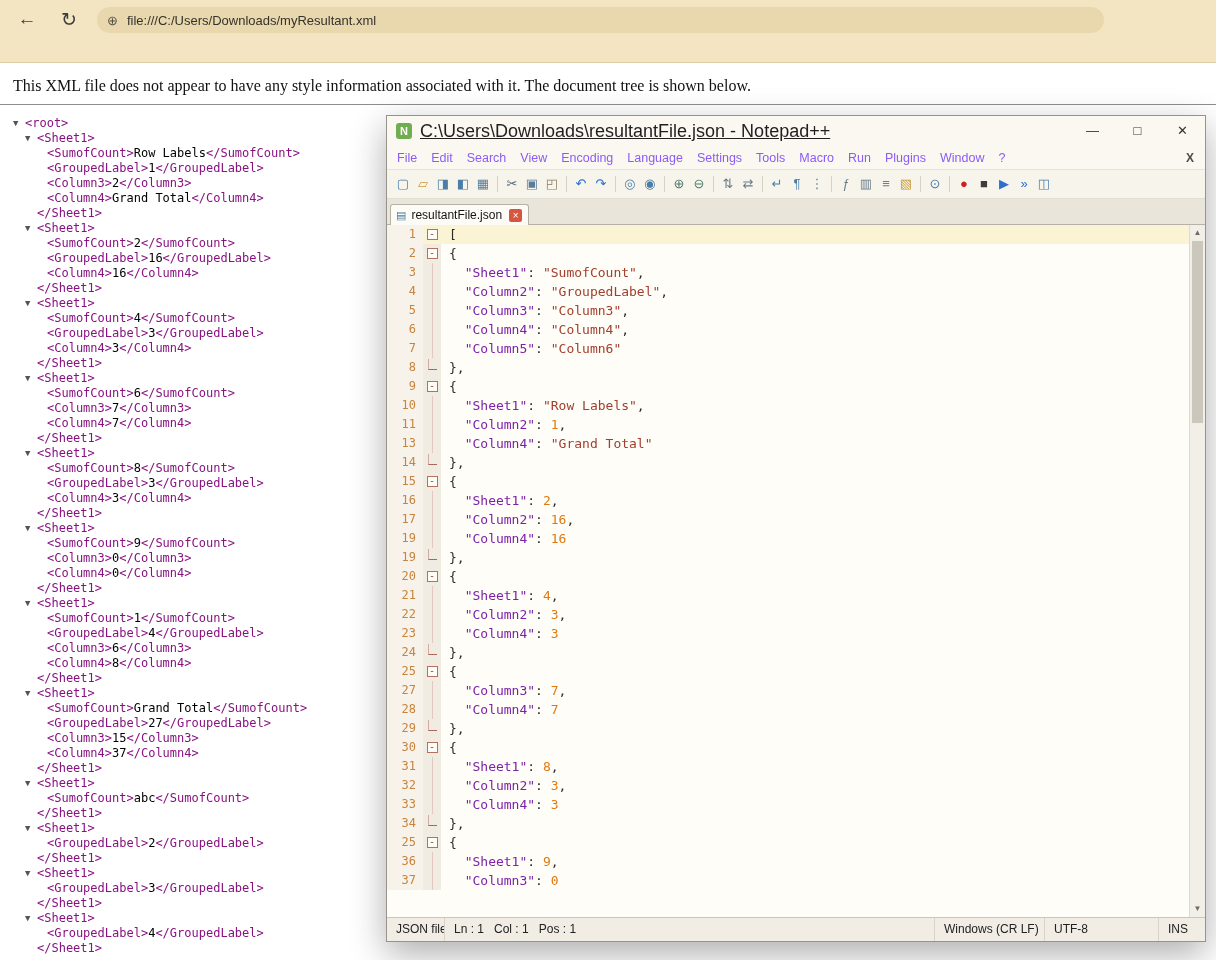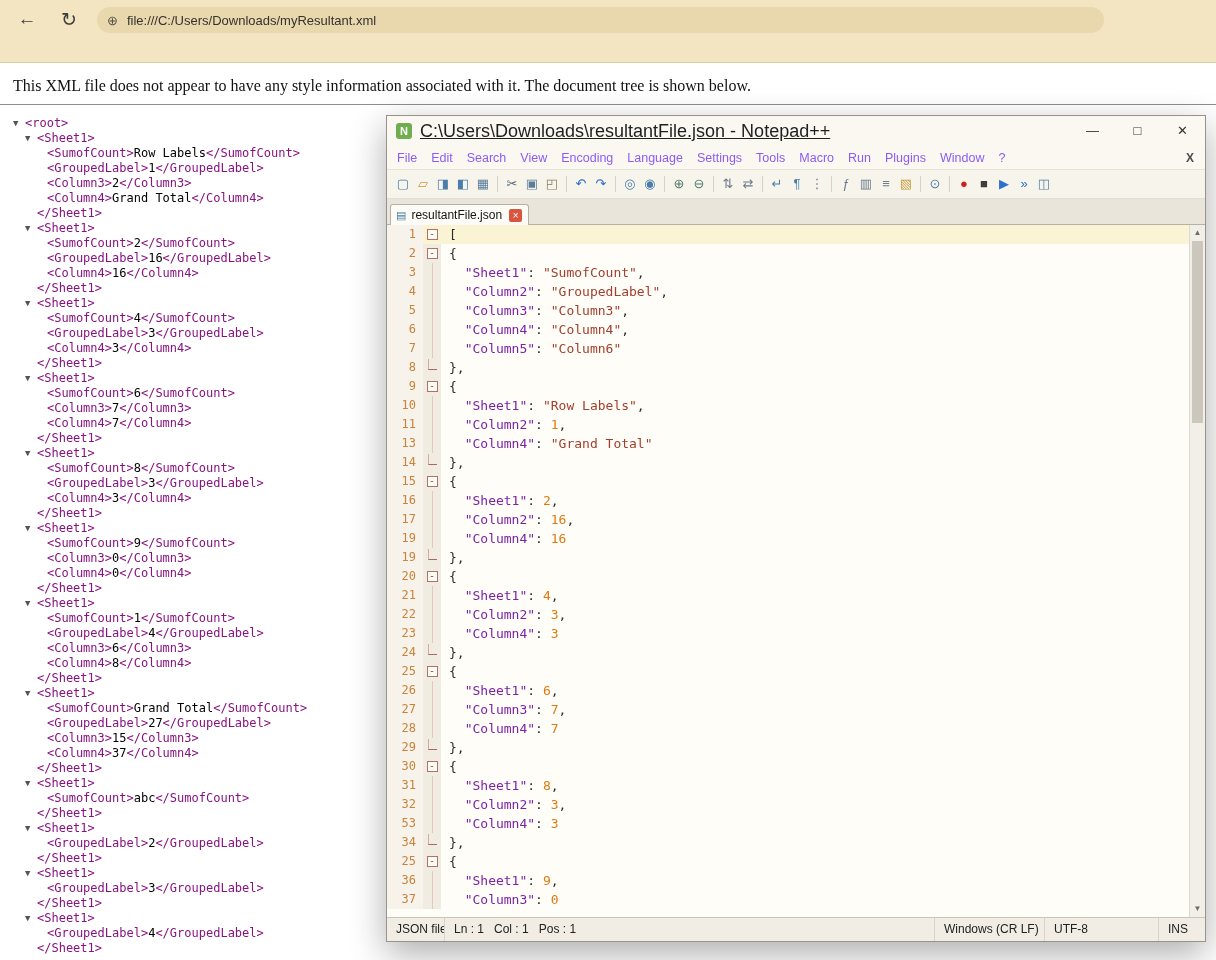--- a/index.html
+++ b/index.html
@@ -413,27 +413,20 @@
             <span class="code"><span class="tk-p">},</span></span>
           </div>
           <div class="ed-row">
             <span class="ln">25</span>
             <span class="fold-col">
               <span class="fb">-</span>
             </span>
             <span class="code"><span class="tk-p">{</span></span>
           </div>
           <div class="ed-row">
-            <span class="ln">26</span>
-            <span class="fold-col">
-              <span class="fl"></span>
-            </span>
-            <span class="code"><span class="tk-w">  </span><span class="tk-k">"Sheet1"</span><span class="tk-p">: </span><span class="tk-n">6</span><span class="tk-p">,</span></span>
-          </div>
-          <div class="ed-row">
             <span class="ln">27</span>
             <span class="fold-col">
               <span class="fl"></span>
             </span>
             <span class="code"><span class="tk-w">  </span><span class="tk-k">"Column3"</span><span class="tk-p">: </span><span class="tk-n">7</span><span class="tk-p">,</span></span>
           </div>
           <div class="ed-row">
             <span class="ln">28</span>
             <span class="fold-col">
               <span class="fl"></span>
@@ -462,21 +455,21 @@
             <span class="code"><span class="tk-w">  </span><span class="tk-k">"Sheet1"</span><span class="tk-p">: </span><span class="tk-n">8</span><span class="tk-p">,</span></span>
           </div>
           <div class="ed-row">
             <span class="ln">32</span>
             <span class="fold-col">
               <span class="fl"></span>
             </span>
             <span class="code"><span class="tk-w">  </span><span class="tk-k">"Column2"</span><span class="tk-p">: </span><span class="tk-n">3</span><span class="tk-p">,</span></span>
           </div>
           <div class="ed-row">
-            <span class="ln">53</span>
+            <span class="ln">33</span>
             <span class="fold-col">
               <span class="fl"></span>
             </span>
             <span class="code"><span class="tk-w">  </span><span class="tk-k">"Column4"</span><span class="tk-p">: </span><span class="tk-n">3</span></span>
           </div>
           <div class="ed-row">
             <span class="ln">34</span>
             <span class="fold-col">
               <span class="fe"></span>
             </span>

